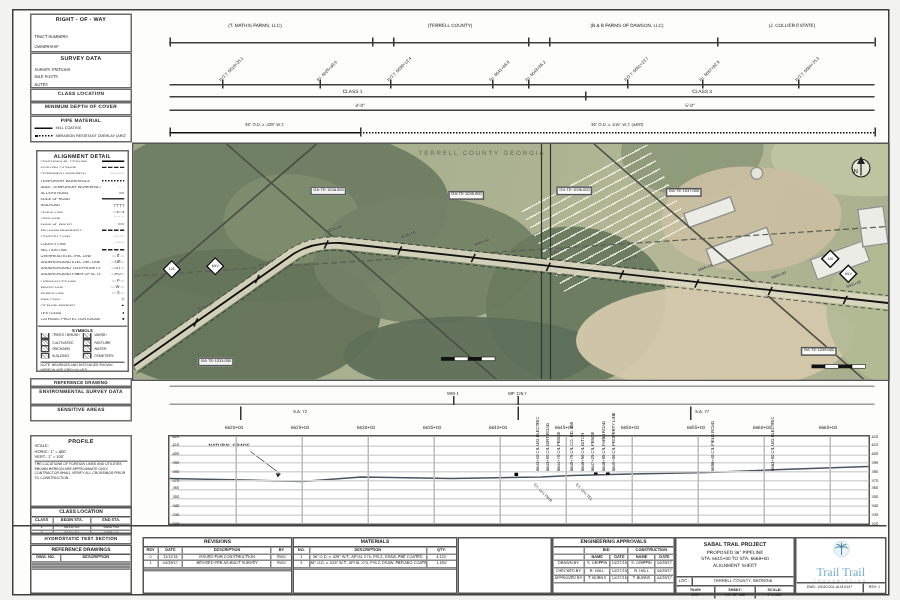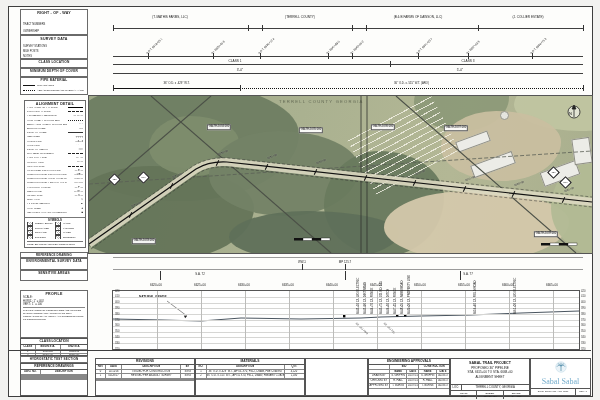--- a/index.html
+++ b/index.html
@@ -710,20 +710,20 @@
       <circle cx="6" cy="6" r="5.3" fill="#eaf3f8" stroke="#bfd8e6" stroke-width="0.5"></circle>
       <g stroke="#4d8aa8" stroke-width="0.7" fill="none">
         <path d="M6,10 V5"></path>
           <path d="M6,5 C4,4 2.8,4.4 2,5.6"></path>
           <path d="M6,5 C8,4 9.2,4.4 10,5.6"></path>
         <path d="M6,5 C5,3.2 3.8,2.8 2.8,3"></path>
           <path d="M6,5 C7,3.2 8.2,2.8 9.2,3"></path>
           <path d="M6,5 C6,3 6,2.4 6,1.8"></path>
       </g>
     </svg>
-    <div class="logo-name">Sabal Sabal</div>
+    <div class="logo-name">Trail Trail</div>
     <div class="logo-sub">TRANSMISSION</div>
     <div class="logo-row">
       <div class="lg-cell"><span class="b">DWG:</span> <span>26010-001-ALM-0137</span></div>
       <div class="lg-cell rev"><span>REV:</span> <span>1</span></div>
     </div>
   </div>
 </div>
 
 </body></html>

